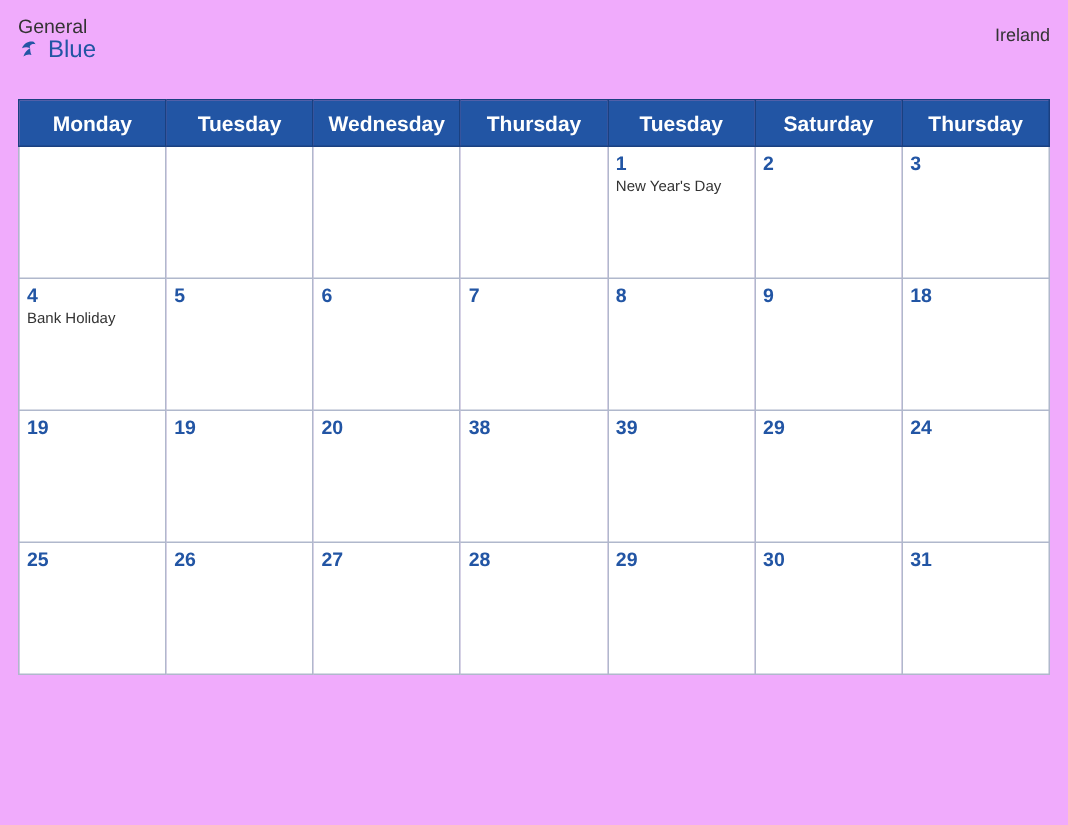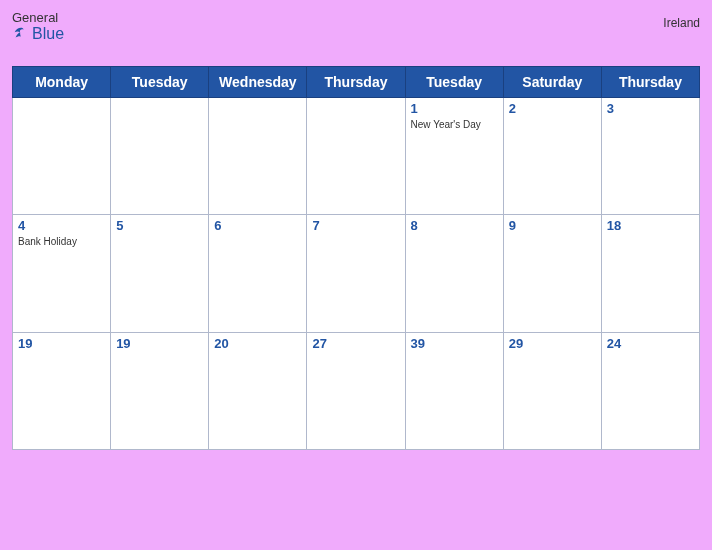--- a/index.html
+++ b/index.html
@@ -175,27 +175,50 @@
           <td>
             <div class="day-number">19</div>
           </td>
           <td>
             <div class="day-number">19</div>
           </td>
           <td>
             <div class="day-number">20</div>
           </td>
           <td>
+            <div class="day-number">38</div>
+          </td>
+          <td>
+            <div class="day-number">39</div>
+          </td>
+          <td>
+            <div class="day-number">29</div>
+          </td>
+          <td>
+            <div class="day-number">24</div>
+          </td>
+        </tr>
+        <tr class="week-row">
+          <td>
+            <div class="day-number">25</div>
+          </td>
+          <td>
+            <div class="day-number">26</div>
+          </td>
+          <td>
             <div class="day-number">27</div>
           </td>
           <td>
-            <div class="day-number">39</div>
+            <div class="day-number">28</div>
           </td>
           <td>
             <div class="day-number">29</div>
           </td>
           <td>
-            <div class="day-number">24</div>
+            <div class="day-number">30</div>
+          </td>
+          <td>
+            <div class="day-number">31</div>
           </td>
         </tr>
       </tbody>
   </table>
 </div>
 
 </body></html>

